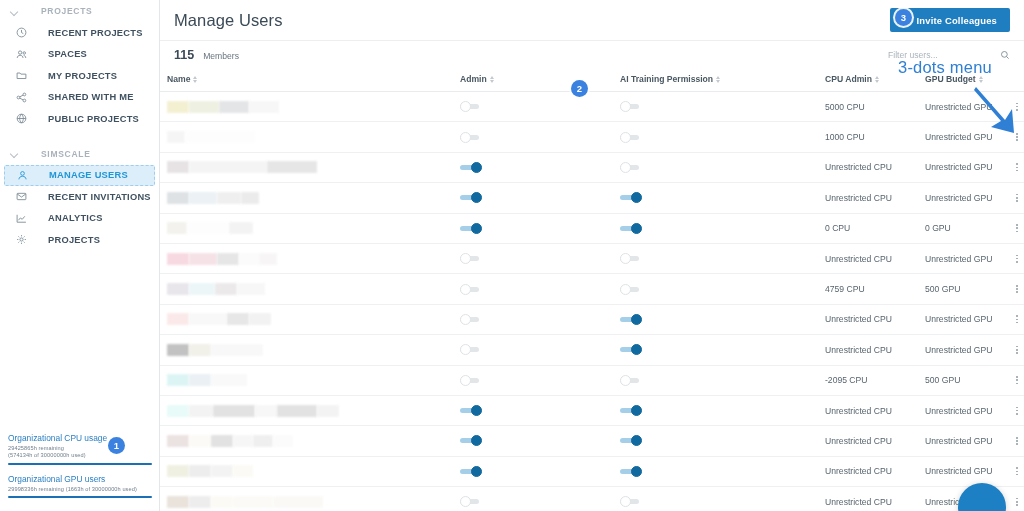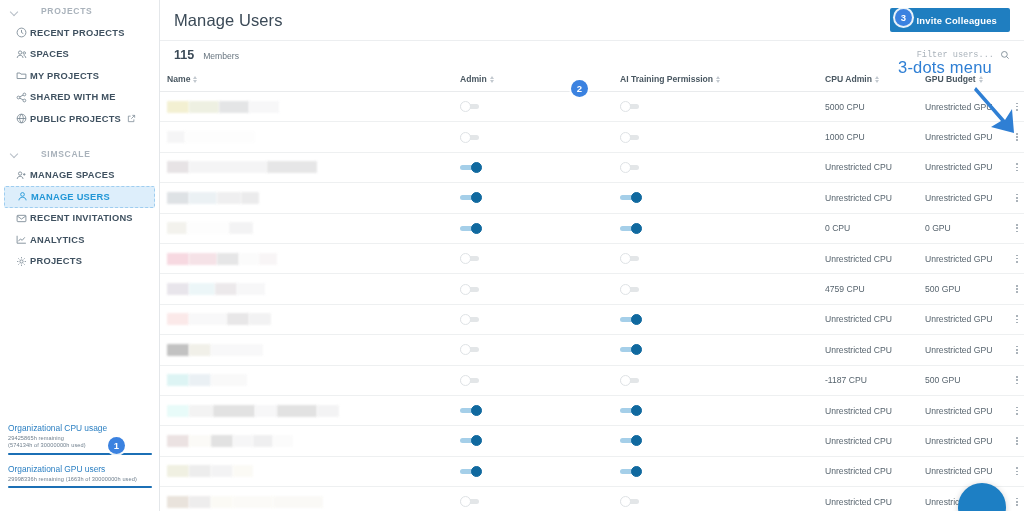--- a/index.html
+++ b/index.html
@@ -29,42 +29,42 @@
     width: 9px; height: 9px; flex: 0 0 9px;
     display: inline-block; position: relative;
   }
   .chev::after {
     content: ""; position: absolute; left: 1px; top: 2px;
     width: 5px; height: 5px;
     border-right: 1.2px solid #b6bec6; border-bottom: 1.2px solid #b6bec6;
     transform: rotate(45deg);
   }
   .nav-item {
-    display: flex; align-items: center; gap: 3px;
+    display: flex; align-items: center; gap: 21px;
     height: 21.5px; padding-left: 12px; margin: 0 4px;
     font-size: 9.3px; font-weight: 600; letter-spacing: .25px;
     color: #3f5160; cursor: pointer; white-space: nowrap;
     border-radius: 2px;
   }
   .nav-item .ico { width: 11px; height: 11px; flex: 0 0 11px; color: #7d8b97; }
   .nav-item .ico svg { display: block; width: 11px; height: 11px; }
   .nav-item.active {
     background: #ddeefb;
     color: #2196d6;
     border: 1px dashed #9ecdf0;
     height: 21.5px;
   }
   .nav-item.active .ico { color: #2196d6; }
   .ext-ico { width: 9px; height: 9px; margin-left: 3px; color: #7d8b97; }
   .ext-ico svg { display: block; width: 9px; height: 9px; }
   .nav-gap { height: 13px; }
 
   
   .usage-wrap {
-    position: absolute; left: 0; bottom: 14px; width: 160px;
+    position: absolute; left: 0; bottom: 4px; width: 160px;
     padding: 0 8px;
   }
   .usage-block { margin-bottom: 9px; position: relative; }
   .usage-title {
     font-size: 8.4px; color: #2a7fc2; line-height: 11px;
     margin-bottom: 1px;
   }
   .usage-sub {
     font-size: 5.6px; color: #6f7f8d; line-height: 7.5px;
     letter-spacing: .1px;
@@ -99,22 +99,21 @@
     height: 27px; flex: 0 0 27px;
     display: flex; align-items: center; justify-content: space-between;
     padding: 0 14px 0 14px;
   }
   .members-count { font-size: 12.5px; color: #3b4a57; font-weight: 700; }
   .members-count span.lbl { font-size: 8.6px; font-weight: 400; color: #67747f; margin-left: 9px; }
   .filter-box { display: flex; align-items: center; gap: 6px; width: 122px; }
   .filter-input {
     border: none; outline: none; background: transparent;
     font-size: 8.6px; color: #4a5862; width: 100%;
-    font-family: Liberation Mono, monospace;
-    text-align: right;
+    font-family: Liberation Sans, sans-serif;
   }
   .filter-input::placeholder { color: #aab3bb; }
   .search-ico { width: 10px; height: 10px; color: #7a8892; flex: 0 0 10px; }
   .search-ico svg { display: block; width: 10px; height: 10px; }
 
   
   .table-area { flex: 1 1 auto; overflow: hidden; position: relative; }
   .tbl { width: 100%; border-collapse: collapse; table-layout: fixed; }
   .tbl th {
     font-size: 8.6px; font-weight: 700; color: #4a5862;
@@ -252,30 +251,20 @@
       </span>
     </div>
 
     <div class="nav-gap"></div>
 
     <div class="nav-section-header">
       <span class="chev"></span>
       <span>SIMSCALE</span>
     </div>
 
-    <div class="nav-item">
-      <span class="ico">
-        <svg viewBox="0 0 16 16" fill="none" stroke="currentColor" stroke-width="1.3">
-            <circle cx="6" cy="5.2" r="2.4"></circle>
-            <path d="M1.8 13c0-2.4 1.9-3.8 4.2-3.8S10.2 10.6 10.2 13"></path>
-            <path d="M12 4.6v3.6M10.2 6.4h3.6"></path>
-          </svg>
-      </span>
-      <span>MANAGE SPACES</span>
-    </div>
 
     <div class="nav-item active">
       <span class="ico">
         <svg viewBox="0 0 16 16" fill="none" stroke="currentColor" stroke-width="1.3">
             <circle cx="8" cy="5" r="2.7"></circle>
             <path d="M2.8 13.6c0-2.8 2.3-4.4 5.2-4.4s5.2 1.6 5.2 4.4"></path>
           </svg>
       </span>
       <span>MANAGE USERS</span>
     </div>
@@ -705,21 +694,21 @@
                   <span class="track"></span>
                   <span class="knob"></span>
                 </div>
               </td>
               <td>
                 <div class="toggle">
                   <span class="track"></span>
                   <span class="knob"></span>
                 </div>
               </td>
-              <td>-1187 CPU</td>
+              <td>-2095 CPU</td>
               <td>500 GPU</td>
               <td>
                 <div class="dots">
                   <i></i>
                   <i></i>
                   <i></i>
                 </div>
               </td>
             </tr>
             <tr>

